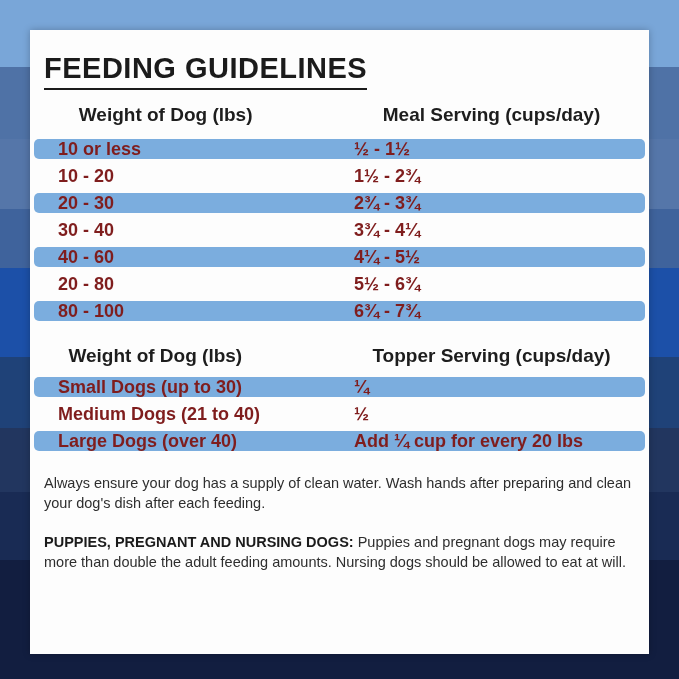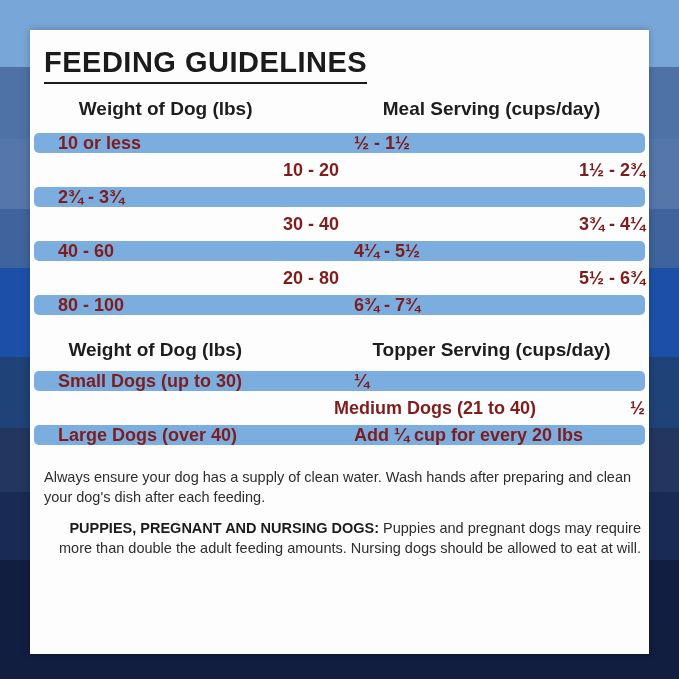--- a/index.html
+++ b/index.html
@@ -6,47 +6,47 @@
   body{
     width:679px;height:679px;overflow:hidden;position:relative;
     font-family:"Liberation Sans", sans-serif;
     -webkit-font-smoothing:antialiased;
   }
   .bg{position:absolute;inset:0;z-index:0;display:flex;flex-direction:column;}
   .stripe{width:100%;}
   .card{
     position:absolute;left:30px;top:30px;width:619px;height:624px;
     background:#fdfdfd;z-index:1;box-shadow:0 0 7px rgba(0,0,0,.25);
-    box-sizing:border-box;padding:18px 14px 10px 14px;
+    box-sizing:border-box;padding:24px 14px 10px 14px;
   }
   .title{
     display:inline-block;margin:0 0 0 0;color:#1b1b1b;
     font-size:29px;font-weight:800;letter-spacing:.5px;line-height:28px;
     padding-bottom:6px;border-bottom:2.5px solid #1b1b1b;white-space:nowrap;
   }
   .thead{
     display:flex;margin-top:14px;line-height:22px;
     font-size:19px;font-weight:700;color:#1d1d1d;justify-content:center;
   }
   .thead .c1{width:304px;flex:none;}
   .tbody{margin-top:13px;}
   .row{
     display:flex;align-items:center;height:20px;margin-bottom:7px;
     margin-left:-10px;margin-right:-10px;padding-left:24px;
     border-radius:5px;box-sizing:border-box;
     font-size:18px;font-weight:600;color:#7f1d1d;
   }
   .row .c1{width:296px;flex:none;}
   .row-blue{background:#7badde;}
-  .row-white{background:transparent;justify-content:flex-end;}
+  .row-white{background:transparent;}
   .thead2{margin-top:24px;}
   .tbody2{margin-top:10px;}
   .notes{margin-top:23px;color:#2e2e2e;font-size:14.5px;line-height:1.36;width:597px;}
   .notes p{margin:0;}
-  .notes p + p{margin-top:12px;text-align:right;}
+  .notes p + p{margin-top:20px;}
   .notes strong{color:#1b1b1b;font-weight:700;}
 </style>
 </head>
 <body>
 
 <div class="bg">
     <div class="stripe" style="height: 67px; background: rgb(121, 166, 216);"></div>
     <div class="stripe" style="height: 72px; background: rgb(79, 114, 166);"></div>
     <div class="stripe" style="height: 70px; background: rgb(85, 118, 169);"></div>
     <div class="stripe" style="height: 59px; background: rgb(63, 99, 156);"></div>
@@ -67,20 +67,21 @@
   <div class="tbody" id="meal-rows">
       <div class="row row-blue">
     <div class="c1">10 or less</div>
     <div class="c2">½ - 1½</div>
   </div>
       <div class="row row-white">
     <div class="c1">10 - 20</div>
     <div class="c2">1½ - 2¾</div>
   </div>
       <div class="row row-blue">
+    <div class="c1">20 - 30</div>
     <div class="c2">2¾ - 3¾</div>
   </div>
       <div class="row row-white">
     <div class="c1">30 - 40</div>
     <div class="c2">3¾ - 4¼</div>
   </div>
       <div class="row row-blue">
     <div class="c1">40 - 60</div>
     <div class="c2">4¼ - 5½</div>
   </div>

